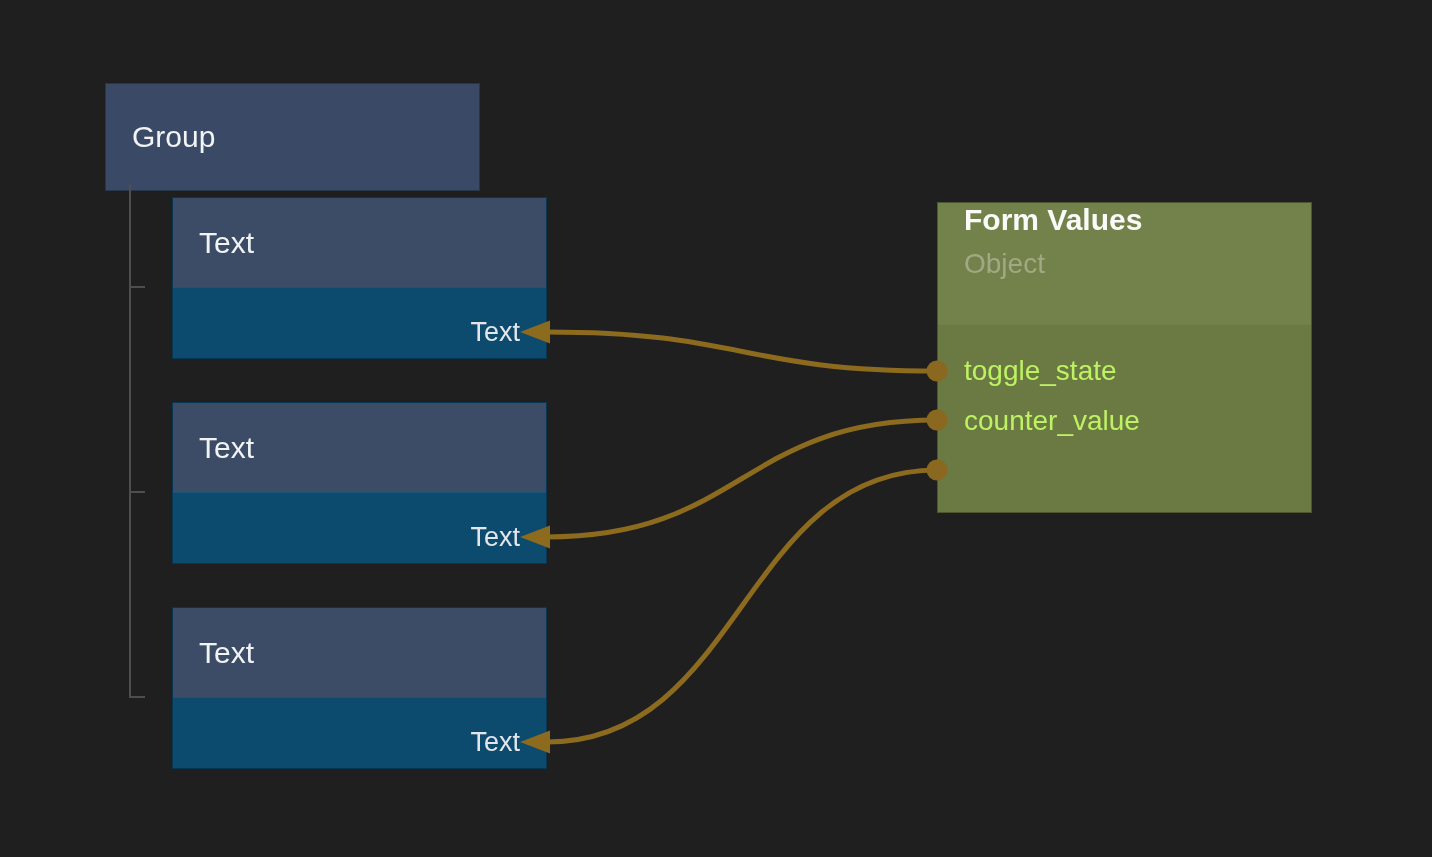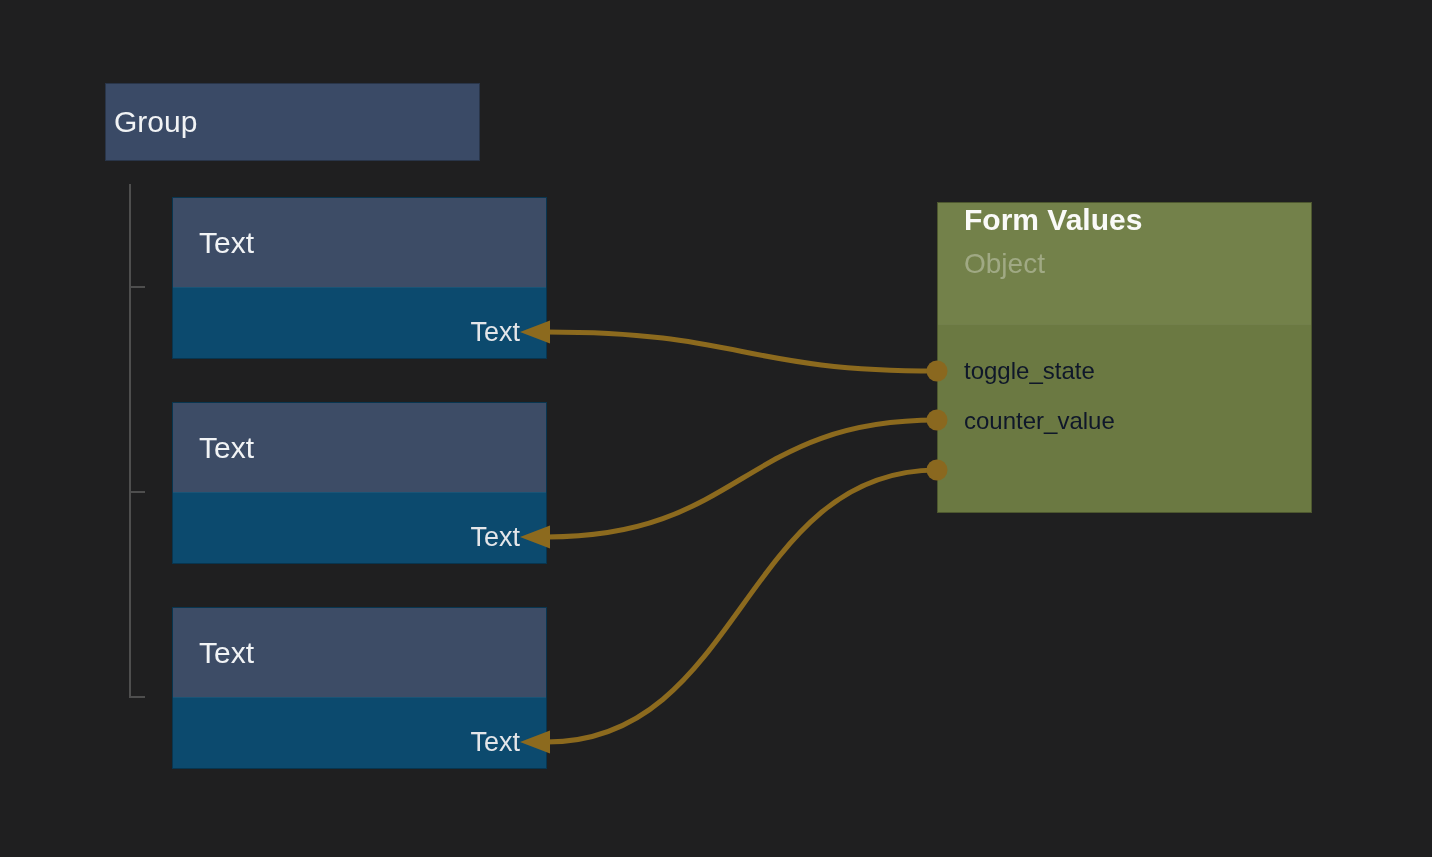--- a/index.html
+++ b/index.html
@@ -15,24 +15,24 @@
     height: 857px;
     background: #1f1f20;
   }
   .node {
     position: absolute;
     width: 375px;
     border: 1px solid rgba(0,0,0,0.28);
   }
   
   .group-node {
-    left: 105px; top: 83px; height: 78px;
+    left: 105px; top: 83px; height: 108px;
     background: #3a4a66;
     display: flex; align-items: center;
-    padding: 0 8px;
+    padding: 0 26px;
   }
   .group-node .title {
     color: #f1f3f5; font-size: 30px; line-height: 1;
   }
   
   .text-node { left: 172px; height: 162px; background: #0c4a6e; }
   .text-node-1 { top: 197px; }
   .text-node-2 { top: 402px; }
   .text-node-3 { top: 607px; }
   .text-node .node-header {
@@ -71,21 +71,21 @@
   .form-node .node-body {
     border-top: 1px solid rgba(255,255,255,0.05);
     padding-top: 21px;
   }
   .form-node .port-row {
     height: 50px;
     display: flex; align-items: center;
     padding: 0 26px;
   }
   .form-node .port-row .port-label {
-    color: #0f172a; font-size: 24px; line-height: 1;
+    color: #bef264; font-size: 28px; line-height: 1;
   }
   
   .wires {
     position: absolute; left: 0; top: 0;
     width: 1432px; height: 857px;
     pointer-events: none;
   }
 </style>
 </head>
 <body>

